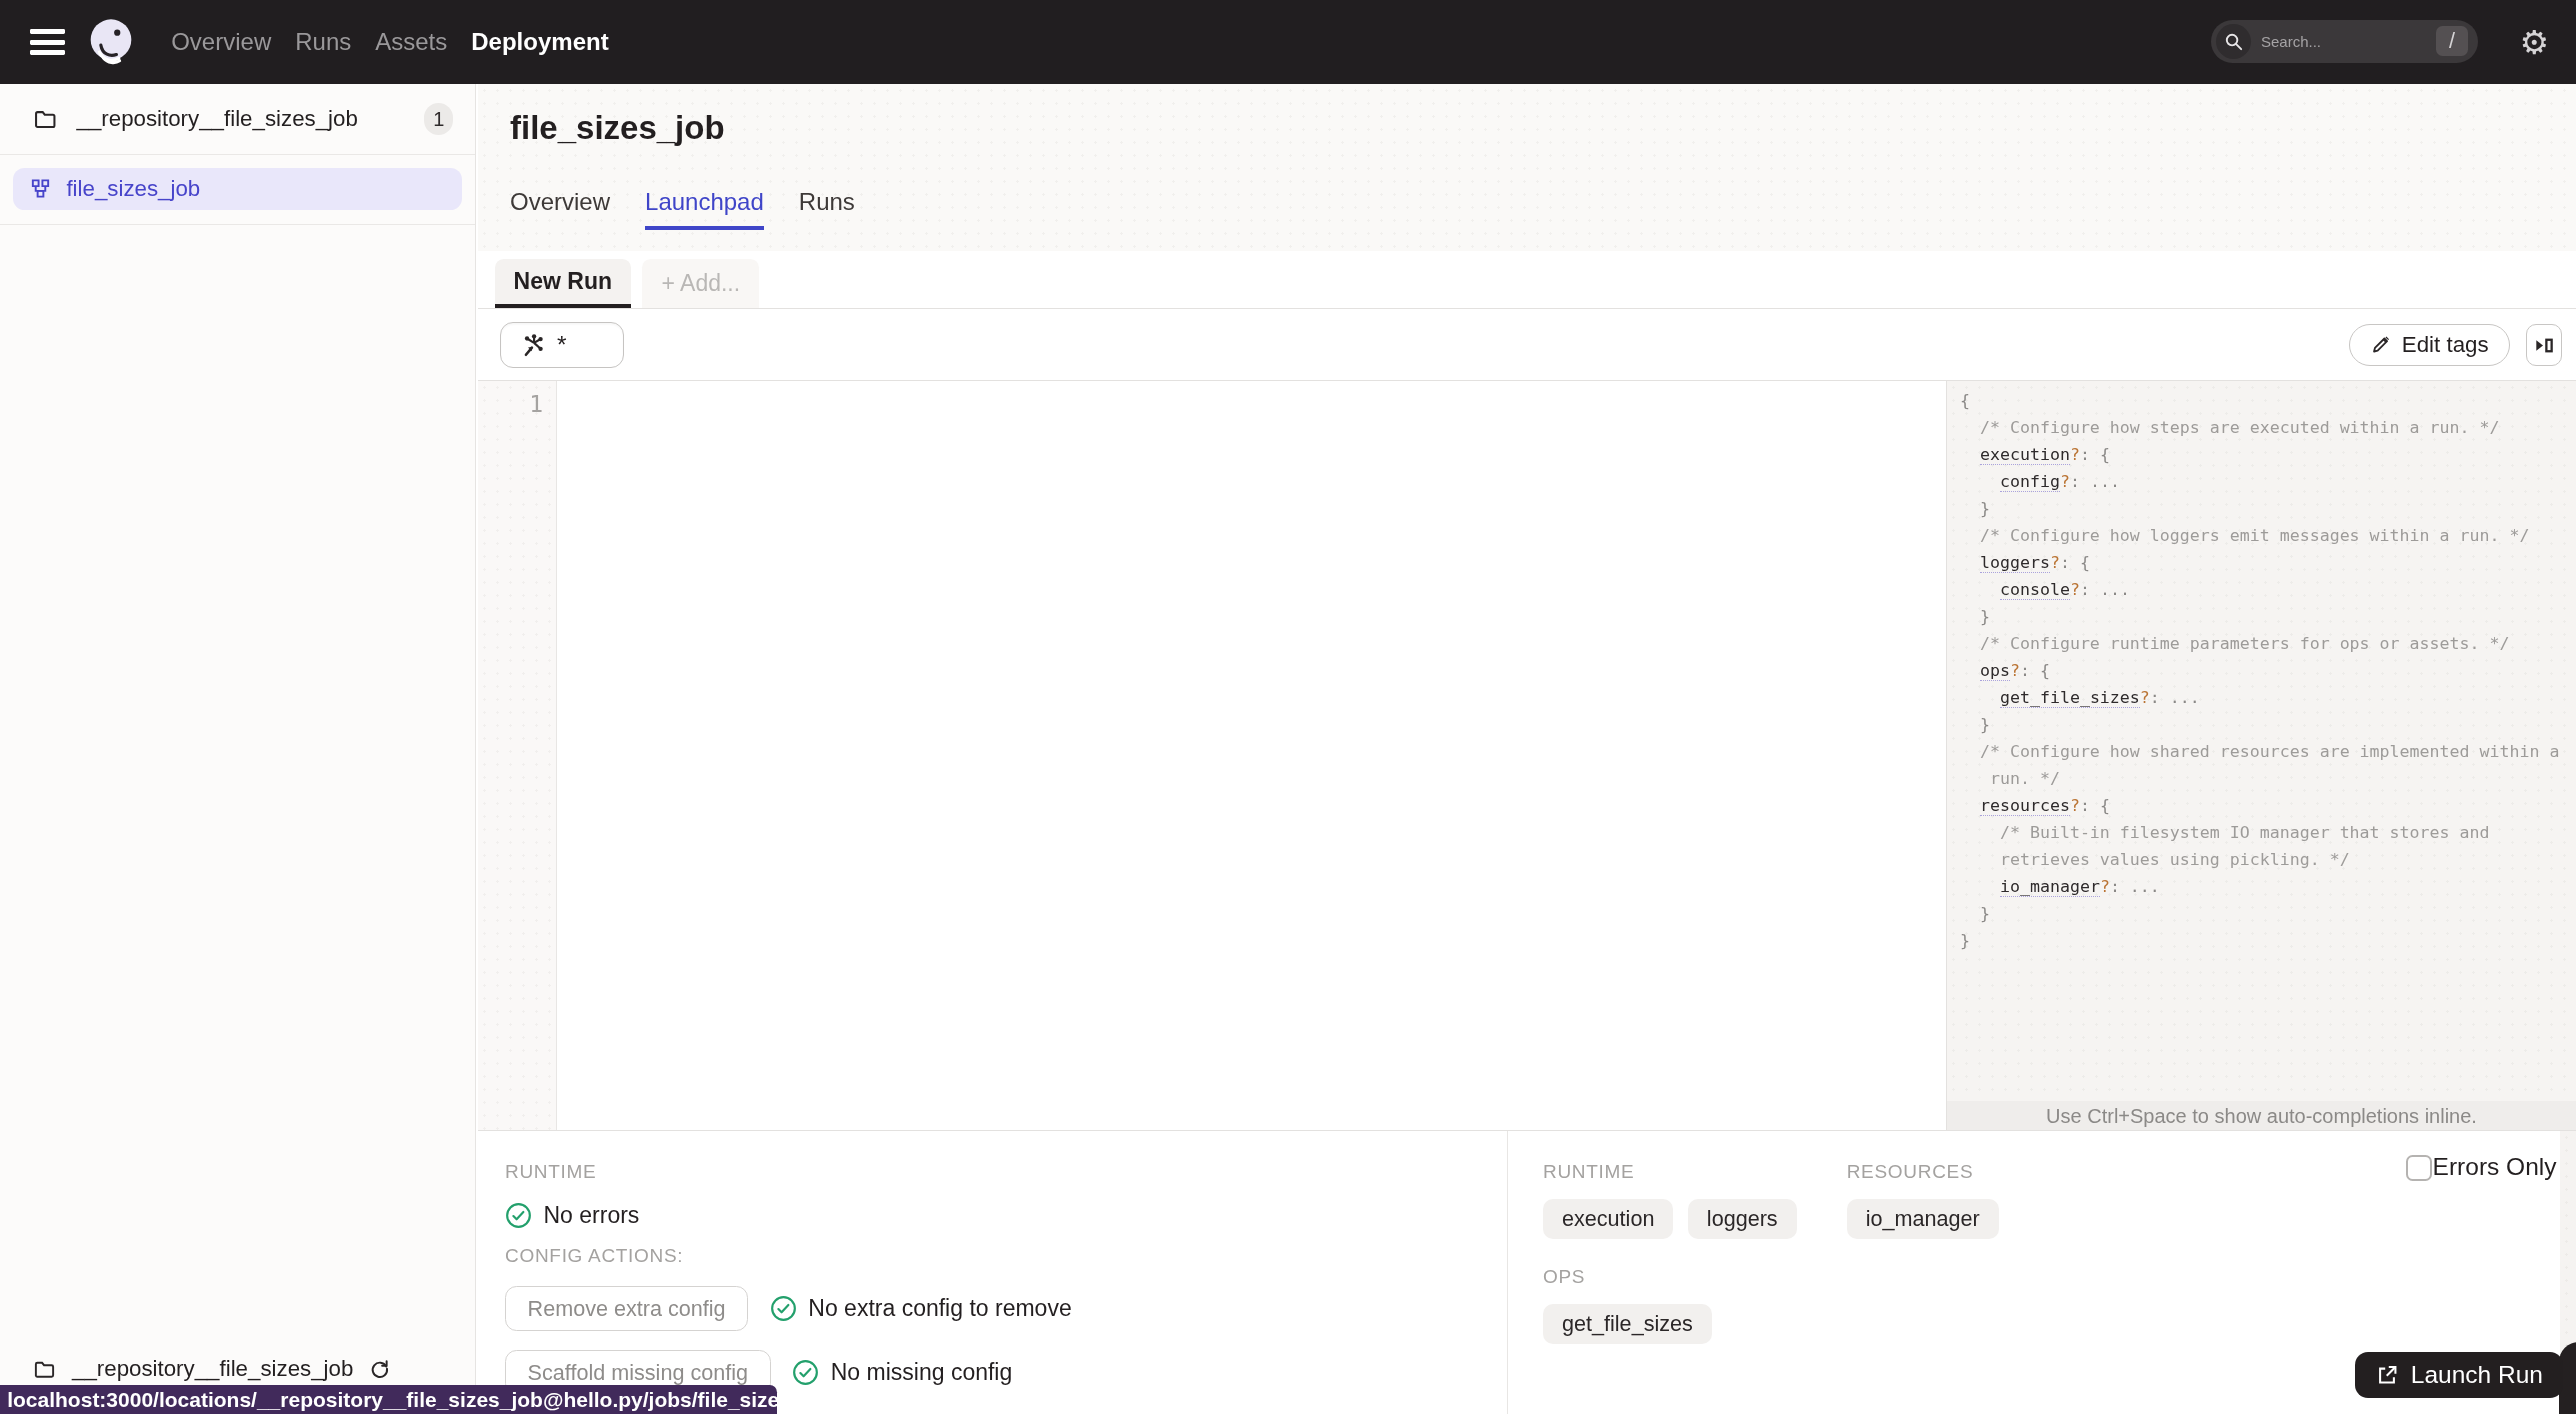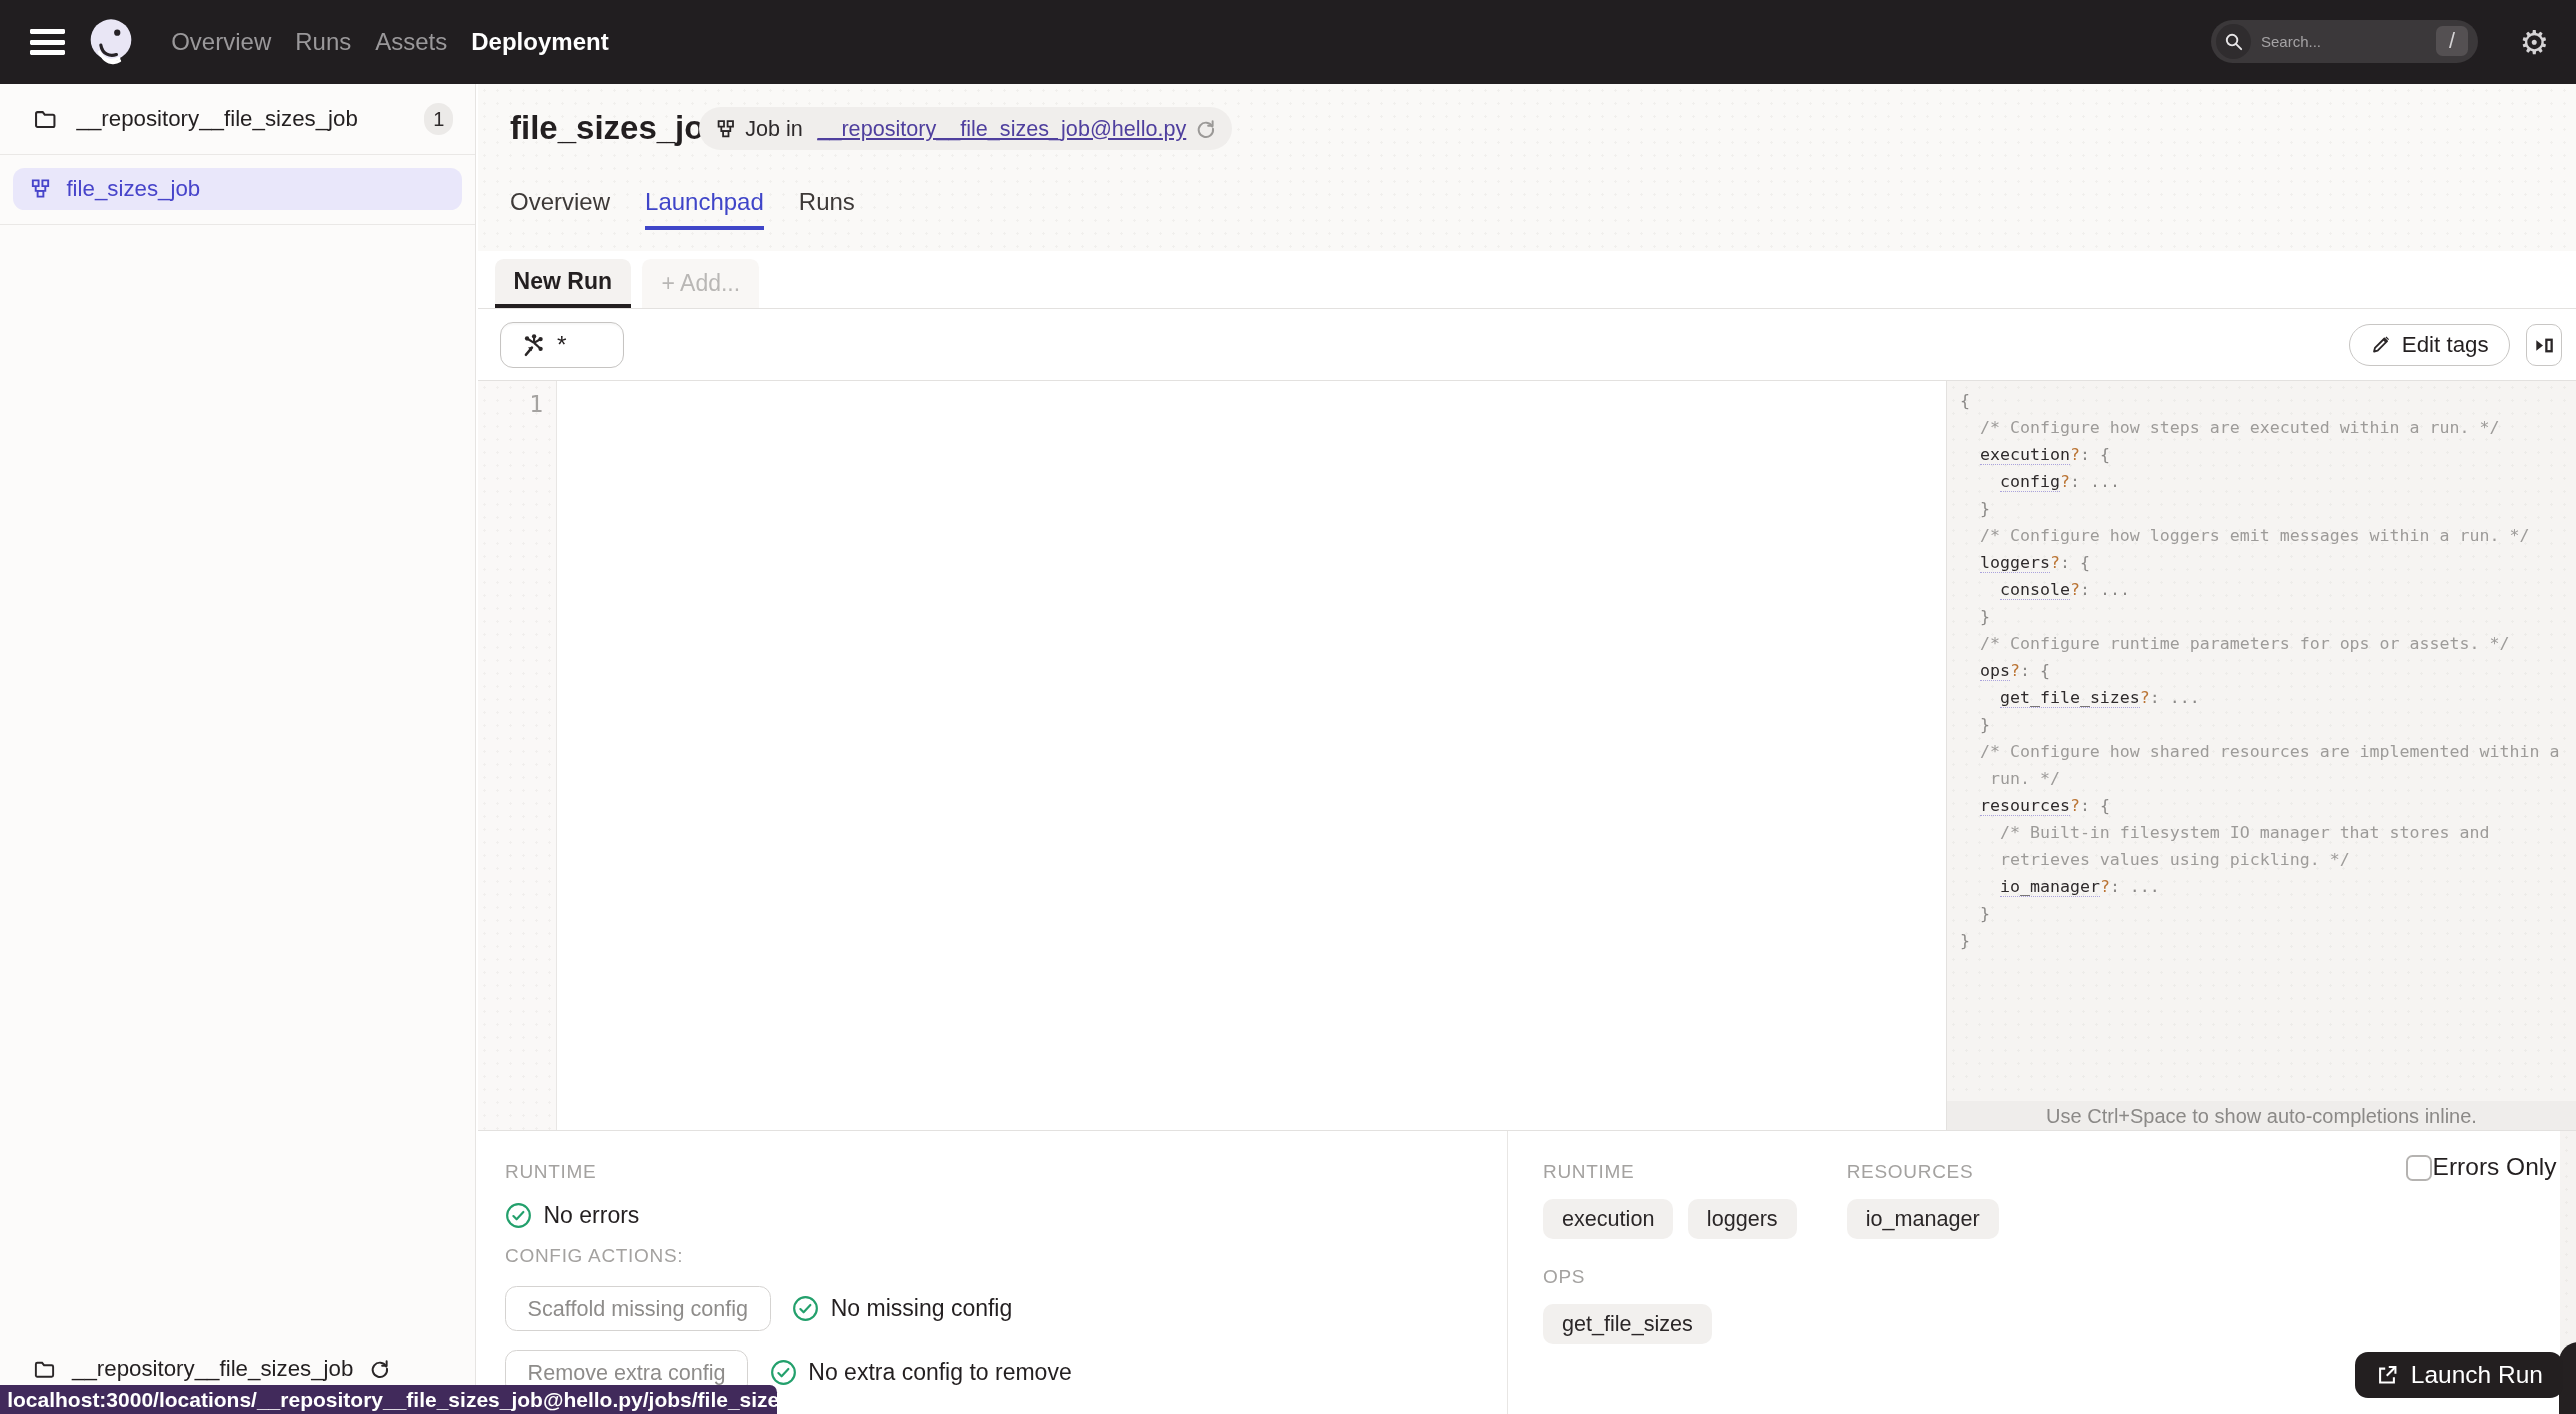--- a/index.html
+++ b/index.html
@@ -159,36 +159,20 @@
       <svg viewBox="0 0 24 24" width="21.6" height="21.6" fill="none" stroke="#2A2627" stroke-width="2.2">
           <path d="M19.2 9.5A8 8 0 1 0 20 12" stroke-linecap="round"></path>
           <path d="M19.6 3.6v5h-5" stroke-linecap="round" stroke-linejoin="round"></path>
         </svg>
     </span>
   </div>
 </div>
 
 <div class="page-header">
   <div class="page-title">file_sizes_job</div>
-  <div class="job-pill">
-    <span style="display:flex;">
-      <svg viewBox="0 0 24 24" width="21.6" height="21.6" stroke="#2A2627" fill="none" stroke-width="2">
-          <path d="M4 3.5h6v6H4zM14 3.5h6v6h-6zM9 14.5h6v6H9z"></path>
-          <path d="M7 9.5v5h5M17 9.5v5h-5"></path>
-        </svg>
-    </span>
-    <span style="white-space:pre;">Job in </span>
-    <a>__repository__file_sizes_job@hello.py</a>
-    <span style="display:flex;">
-      <svg viewBox="0 0 24 24" width="21.6" height="21.6" fill="none" stroke="#9B9997" stroke-width="2.2">
-          <path d="M19.2 9.5A8 8 0 1 0 20 12" stroke-linecap="round"></path>
-          <path d="M19.6 3.6v5h-5" stroke-linecap="round" stroke-linejoin="round"></path>
-        </svg>
-    </span>
-  </div>
   <div class="tabs" id="header-tabs">
       <div class="tab">Overview</div>
       <div class="tab active">Launchpad</div>
       <div class="tab">Runs</div>
     </div>
 </div>
 
 <div class="content">
 
   <div class="session-row" id="session-tabs">
@@ -257,41 +241,41 @@
           <svg viewBox="0 0 20 20" width="27" height="27">
               <circle cx="10" cy="10" r="8.4" fill="none" stroke="#23A06C" stroke-width="1.6"></circle>
               <path d="M6.2 10.4l2.4 2.4 5-5.4" fill="none" stroke="#23A06C" stroke-width="1.6" stroke-linecap="round" stroke-linejoin="round"></path>
             </svg>
         </span>
         <span>No errors</span>
       </div>
       <div class="bp-label" style="margin-top:16px;">CONFIG ACTIONS:</div>
       <div id="action-rows">
           <div class="action-row">
+            <button class="action-btn">Remove extra config</button>
+            <div class="status-row">
+              <span style="display: flex;">
+                <svg viewBox="0 0 20 20" width="27" height="27">
+                  <circle cx="10" cy="10" r="8.4" fill="none" stroke="#23A06C" stroke-width="1.6"></circle>
+                  <path d="M6.2 10.4l2.4 2.4 5-5.4" fill="none" stroke="#23A06C" stroke-width="1.6" stroke-linecap="round" stroke-linejoin="round"></path>
+                </svg>
+              </span>
+              <span>No extra config to remove</span>
+            </div>
+          </div>
+          <div class="action-row">
             <button class="action-btn">Scaffold missing config</button>
             <div class="status-row">
               <span style="display: flex;">
                 <svg viewBox="0 0 20 20" width="27" height="27">
                   <circle cx="10" cy="10" r="8.4" fill="none" stroke="#23A06C" stroke-width="1.6"></circle>
                   <path d="M6.2 10.4l2.4 2.4 5-5.4" fill="none" stroke="#23A06C" stroke-width="1.6" stroke-linecap="round" stroke-linejoin="round"></path>
                 </svg>
               </span>
               <span>No missing config</span>
-            </div>
-          </div>
-          <div class="action-row">
-            <button class="action-btn">Remove extra config</button>
-            <div class="status-row">
-              <span style="display: flex;">
-                <svg viewBox="0 0 20 20" width="27" height="27">
-                  <circle cx="10" cy="10" r="8.4" fill="none" stroke="#23A06C" stroke-width="1.6"></circle>
-                  <path d="M6.2 10.4l2.4 2.4 5-5.4" fill="none" stroke="#23A06C" stroke-width="1.6" stroke-linecap="round" stroke-linejoin="round"></path>
-                </svg>
-              </span>
-              <span>No extra config to remove</span>
             </div>
           </div>
         </div>
     </div>
 
     <div class="v-divider"></div>
 
     <div class="bp-right">
       <div class="chip-groups" style="margin-top:30px;">
         <div>

